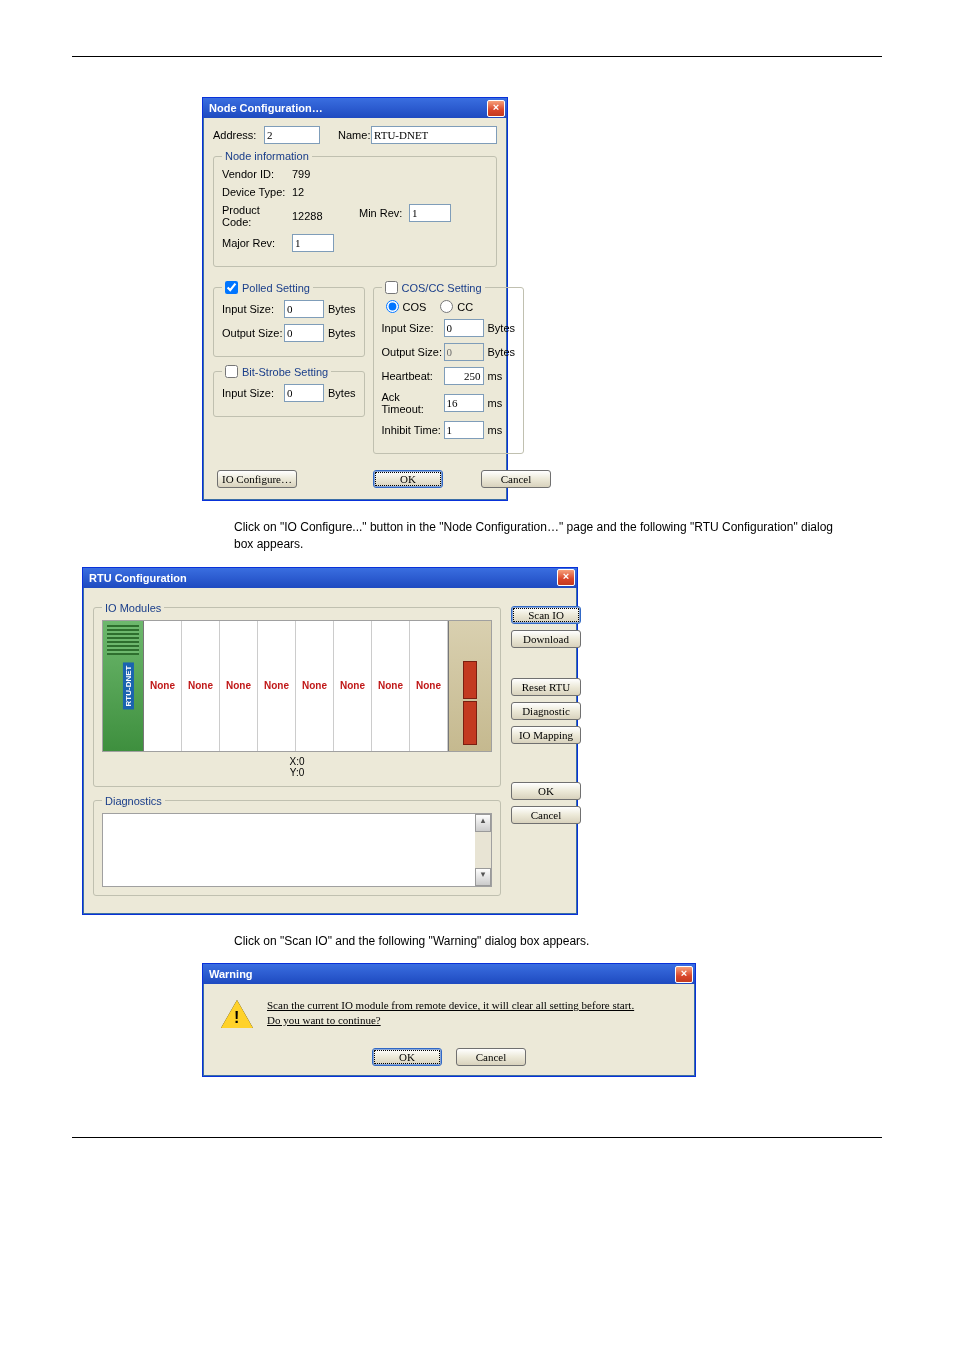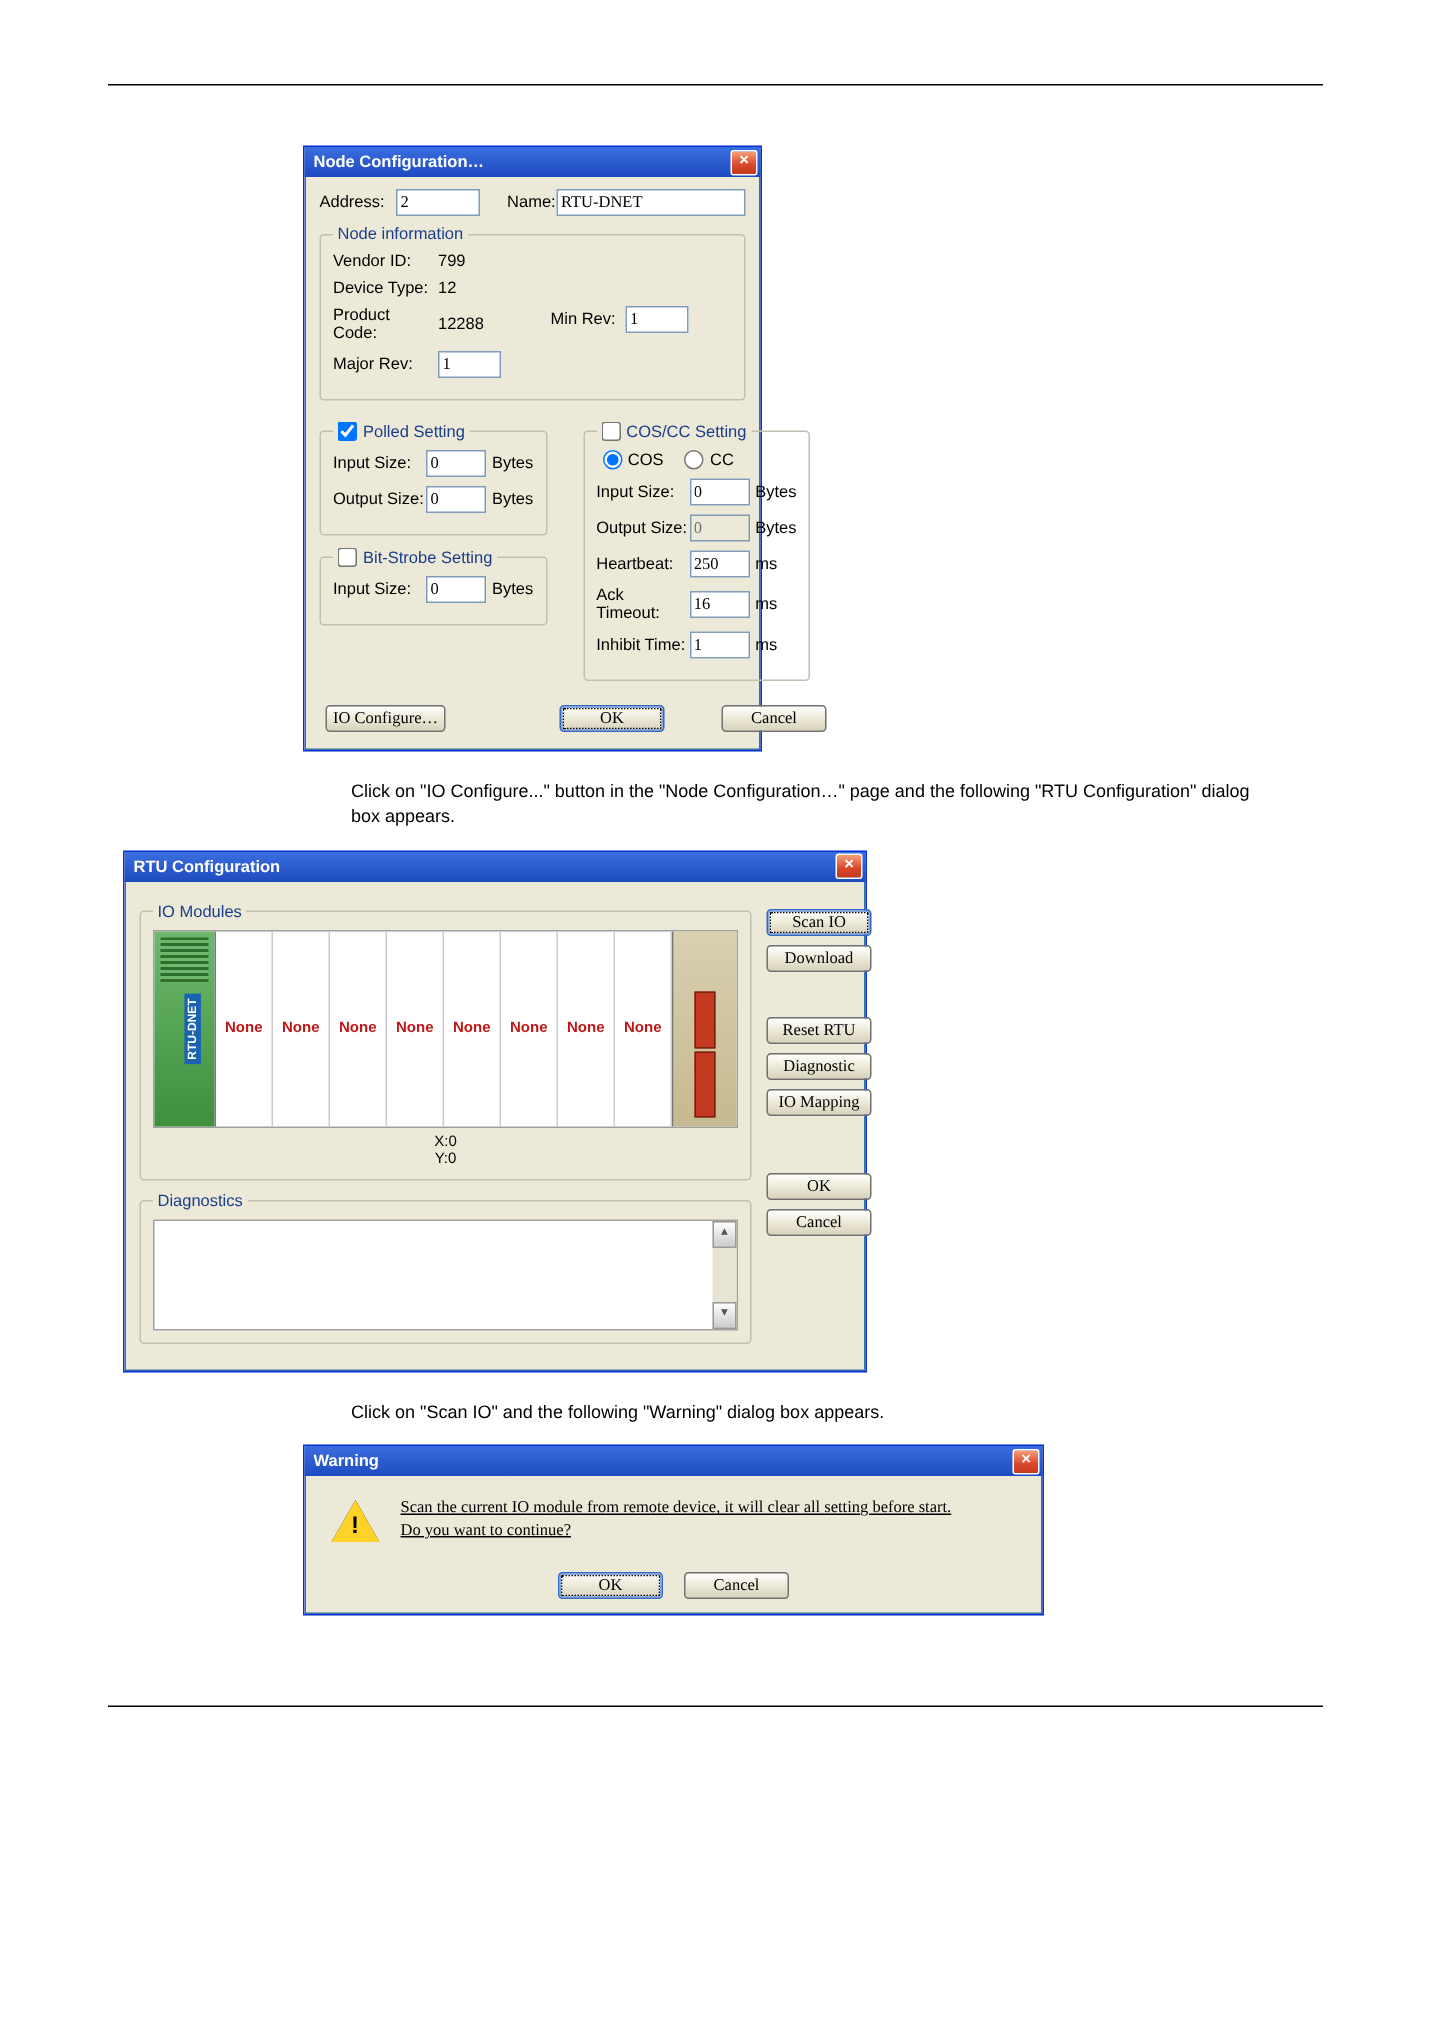--- a/index.html
+++ b/index.html
@@ -76,21 +76,21 @@
     border-radius:3px;
     margin: 6px 0 8px 0;
     padding: 6px 8px 8px 8px;
   }
   fieldset.grp legend {
     color:#1a3e8a;
     padding:0 3px;
     font-size:11px;
   }
 
-  .two-col { display:flex; gap:24px; }
+  .two-col { display:flex; gap:8px; }
   .col { flex:1; }
 
   .unit { margin-left:4px; }
 
   .chk { display:inline-flex; align-items:center; gap:4px; }
   input[type=checkbox], input[type=radio] { margin:0; }
 
   .btn {
     background: linear-gradient(to bottom,#ffffff 0%, #ece9d8 50%, #d8d2bd 100%);
     border:1px solid #707070;
@@ -316,21 +316,21 @@
                 <input class="txt" style="width: 34px;" value="0">
                 <span class="unit">Bytes</span>
               </div>
           <div class="row">
                 <span class="lbl-sm">Output Size:</span>
                 <input class="txt ro" style="width: 34px;" readonly="" value="0">
                 <span class="unit">Bytes</span>
               </div>
           <div class="row">
                 <span class="lbl-sm">Heartbeat:</span>
-                <input class="txt" style="width: 34px;" value="250">
+                <input class="txt" style="width: 34px; text-align: right;" value="250">
                 <span class="unit">ms</span>
               </div>
           <div class="row">
                 <span class="lbl-sm">Ack Timeout:</span>
                 <input class="txt" style="width: 34px;" value="16">
                 <span class="unit">ms</span>
               </div>
           <div class="row">
                 <span class="lbl-sm">Inhibit Time:</span>
                 <input class="txt" style="width: 34px;" value="1">

